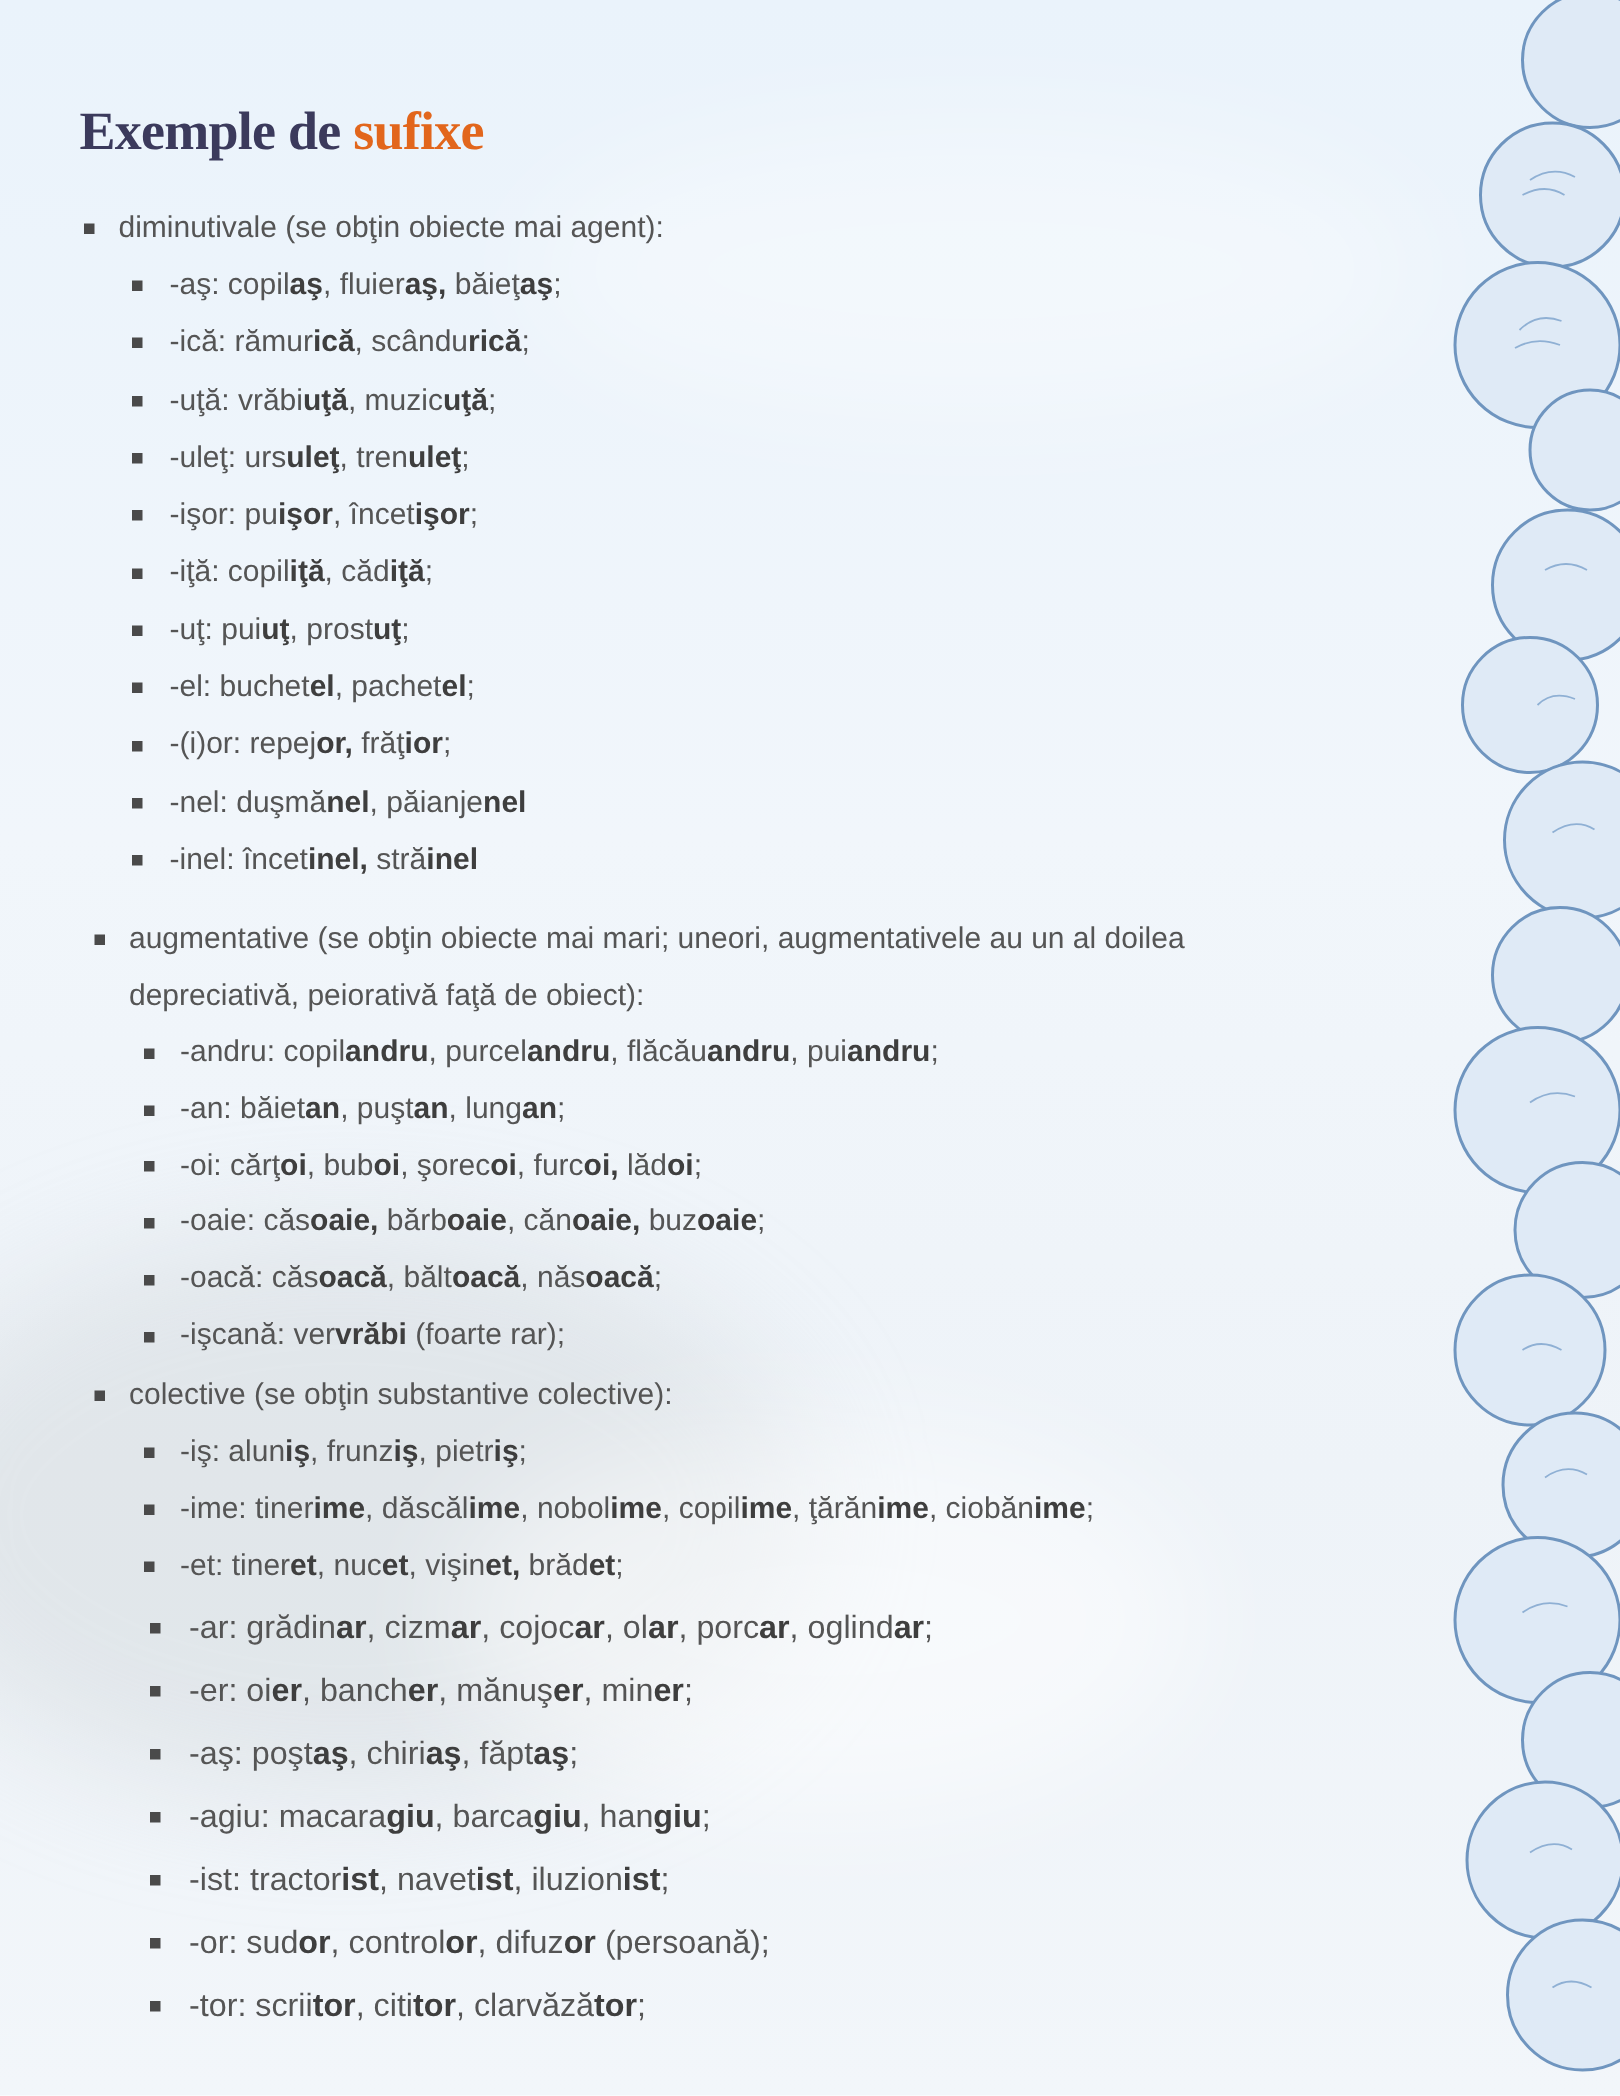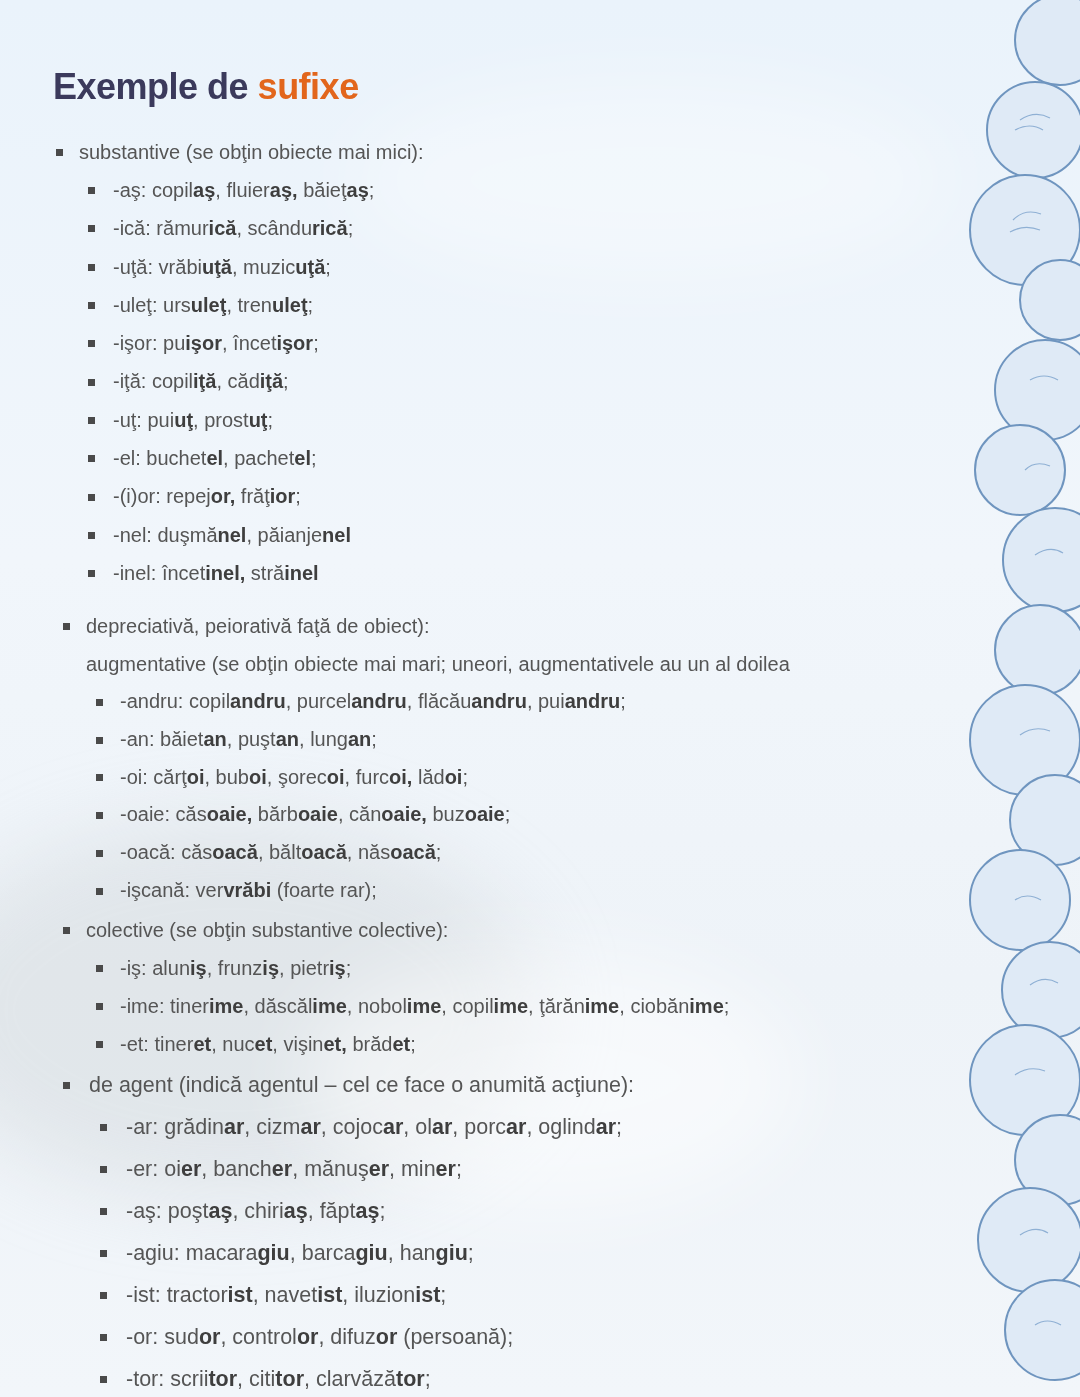--- a/index.html
+++ b/index.html
@@ -8,21 +8,21 @@
     background: linear-gradient(180deg, #eaf3fb 0%, #f1f6fb 40%, #eef3f8 70%, #f2f6fa 100%);
     font-family: "Liberation Sans", "DejaVu Sans", sans-serif;
     color: #4a4a4a;
   }
   .haze { position: absolute; border-radius: 50%; filter: blur(40px); pointer-events: none; }
   .h1 { left: -80px; top: 820px; width: 620px; height: 380px; background: rgba(200,205,210,0.35); }
   .h2 { left: 300px; top: 950px; width: 500px; height: 260px; background: rgba(255,255,255,0.5); }
   .h3 { left: 350px; top: 80px; width: 600px; height: 200px; background: rgba(255,255,255,0.35); }
   .title {
     position: absolute; left: 53px; top: 66px; margin: 0;
-    font-family: Liberation Sans, sans-serif;
+    font-family: Liberation Serif, serif;
     font-weight: bold; font-size: 36px; letter-spacing: -0.5px; color: #3b3a5c;
   }
   .title .accent { color: #e2661c; }
   .section { position: absolute; }
   .main-item { position: relative; font-size: 20px; line-height: 38px; color: #555; }
   .main-item .bullet { position: absolute; width: 7px; height: 7px; background: #4a4a4a; top: 16px; }
   .sub-item { position: relative; font-size: 20px; color: #555; white-space: nowrap; }
   .sub-item .bullet { position: absolute; width: 7px; height: 7px; background: #4a4a4a; }
   .root { font-weight: normal; }
   .suf { font-weight: bold; color: #3e3e3e; }
@@ -33,42 +33,42 @@
 
 <div class="haze h1"></div>
 <div class="haze h2"></div>
 <div class="haze h3"></div>
 
 <h1 class="title"><span>Exemple de</span> <span class="accent">sufixe</span></h1>
 
 <div class="section" style="left:54px; top:133px;">
   <div class="main-item" style="padding-left:25px;">
     <span class="bullet" style="left:2px;"></span>
-    <span>substantive (se obţin obiecte mai mici):</span>
+    <span>diminutivale (se obţin obiecte mai agent):</span>
   </div>
   <div style="margin-top:0;">
       <div class="sub-item" style="margin-left: 34px; padding-left: 25px; line-height: 38.3px; font-size: 20px;"><span class="bullet" style="left: 0px; top: 16.15px;"></span><span>-aş:</span> <span><span class="root">copil</span><span class="suf">aş</span><span style="white-space: pre;">, </span></span><span><span class="root">fluier</span><span class="suf">aş,</span><span style="white-space: pre;"> </span></span><span><span class="root">băieţ</span><span class="suf">aş</span><span style="white-space: pre;">;</span></span></div>
       <div class="sub-item" style="margin-left: 34px; padding-left: 25px; line-height: 38.3px; font-size: 20px;"><span class="bullet" style="left: 0px; top: 16.15px;"></span><span>-ică:</span> <span><span class="root">rămur</span><span class="suf">ică</span><span style="white-space: pre;">, </span></span><span><span class="root">scându</span><span class="suf">rică</span><span style="white-space: pre;">;</span></span></div>
       <div class="sub-item" style="margin-left: 34px; padding-left: 25px; line-height: 38.3px; font-size: 20px;"><span class="bullet" style="left: 0px; top: 16.15px;"></span><span>-uţă:</span> <span><span class="root">vrăbi</span><span class="suf">uţă</span><span style="white-space: pre;">, </span></span><span><span class="root">muzic</span><span class="suf">uţă</span><span style="white-space: pre;">;</span></span></div>
       <div class="sub-item" style="margin-left: 34px; padding-left: 25px; line-height: 38.3px; font-size: 20px;"><span class="bullet" style="left: 0px; top: 16.15px;"></span><span>-uleţ:</span> <span><span class="root">urs</span><span class="suf">uleţ</span><span style="white-space: pre;">, </span></span><span><span class="root">tren</span><span class="suf">uleţ</span><span style="white-space: pre;">;</span></span></div>
       <div class="sub-item" style="margin-left: 34px; padding-left: 25px; line-height: 38.3px; font-size: 20px;"><span class="bullet" style="left: 0px; top: 16.15px;"></span><span>-işor:</span> <span><span class="root">pu</span><span class="suf">işor</span><span style="white-space: pre;">, </span></span><span><span class="root">încet</span><span class="suf">işor</span><span style="white-space: pre;">;</span></span></div>
       <div class="sub-item" style="margin-left: 34px; padding-left: 25px; line-height: 38.3px; font-size: 20px;"><span class="bullet" style="left: 0px; top: 16.15px;"></span><span>-iţă:</span> <span><span class="root">copil</span><span class="suf">iţă</span><span style="white-space: pre;">, </span></span><span><span class="root">căd</span><span class="suf">iţă</span><span style="white-space: pre;">;</span></span></div>
       <div class="sub-item" style="margin-left: 34px; padding-left: 25px; line-height: 38.3px; font-size: 20px;"><span class="bullet" style="left: 0px; top: 16.15px;"></span><span>-uţ:</span> <span><span class="root">pui</span><span class="suf">uţ</span><span style="white-space: pre;">, </span></span><span><span class="root">prost</span><span class="suf">uţ</span><span style="white-space: pre;">;</span></span></div>
       <div class="sub-item" style="margin-left: 34px; padding-left: 25px; line-height: 38.3px; font-size: 20px;"><span class="bullet" style="left: 0px; top: 16.15px;"></span><span>-el:</span> <span><span class="root">buchet</span><span class="suf">el</span><span style="white-space: pre;">, </span></span><span><span class="root">pachet</span><span class="suf">el</span><span style="white-space: pre;">;</span></span></div>
       <div class="sub-item" style="margin-left: 34px; padding-left: 25px; line-height: 38.3px; font-size: 20px;"><span class="bullet" style="left: 0px; top: 16.15px;"></span><span>-(i)or:</span> <span><span class="root">repej</span><span class="suf">or,</span><span style="white-space: pre;"> </span></span><span><span class="root">frăţ</span><span class="suf">ior</span><span style="white-space: pre;">;</span></span></div>
       <div class="sub-item" style="margin-left: 34px; padding-left: 25px; line-height: 38.3px; font-size: 20px;"><span class="bullet" style="left: 0px; top: 16.15px;"></span><span>-nel:</span> <span><span class="root">duşmă</span><span class="suf">nel</span><span style="white-space: pre;">, </span></span><span><span class="root">păianje</span><span class="suf">nel</span><span style="white-space: pre;"></span></span></div>
       <div class="sub-item" style="margin-left: 34px; padding-left: 25px; line-height: 38.3px; font-size: 20px;"><span class="bullet" style="left: 0px; top: 16.15px;"></span><span>-inel:</span> <span><span class="root">încet</span><span class="suf">inel,</span><span style="white-space: pre;"> </span></span><span><span class="root">stră</span><span class="suf">inel</span><span style="white-space: pre;"></span></span></div>
     </div>
 </div>
 
 <div class="section" style="left:62px; top:607px;">
   <div class="main-item" style="padding-left:24px;">
     <span class="bullet" style="left:1px;"></span>
+    <div>augmentative (se obţin obiecte mai mari; uneori, augmentativele au un al doilea</div>
     <div>depreciativă, peiorativă faţă de obiect):</div>
-    <div>augmentative (se obţin obiecte mai mari; uneori, augmentativele au un al doilea</div>
   </div>
   <div>
       <div class="sub-item" style="margin-left: 34px; padding-left: 24px; line-height: 37.8px; font-size: 20px;"><span class="bullet" style="left: 0px; top: 15.9px;"></span><span>-andru:</span> <span><span class="root">copil</span><span class="suf">andru</span><span style="white-space: pre;">, </span></span><span><span class="root">purcel</span><span class="suf">andru</span><span style="white-space: pre;">, </span></span><span><span class="root">flăcău</span><span class="suf">andru</span><span style="white-space: pre;">, </span></span><span><span class="root">pui</span><span class="suf">andru</span><span style="white-space: pre;">;</span></span></div>
       <div class="sub-item" style="margin-left: 34px; padding-left: 24px; line-height: 37.8px; font-size: 20px;"><span class="bullet" style="left: 0px; top: 15.9px;"></span><span>-an:</span> <span><span class="root">băiet</span><span class="suf">an</span><span style="white-space: pre;">, </span></span><span><span class="root">puşt</span><span class="suf">an</span><span style="white-space: pre;">, </span></span><span><span class="root">lung</span><span class="suf">an</span><span style="white-space: pre;">;</span></span></div>
       <div class="sub-item" style="margin-left: 34px; padding-left: 24px; line-height: 37.8px; font-size: 20px;"><span class="bullet" style="left: 0px; top: 15.9px;"></span><span>-oi:</span> <span><span class="root">cărţ</span><span class="suf">oi</span><span style="white-space: pre;">, </span></span><span><span class="root">bub</span><span class="suf">oi</span><span style="white-space: pre;">, </span></span><span><span class="root">şorec</span><span class="suf">oi</span><span style="white-space: pre;">, </span></span><span><span class="root">furc</span><span class="suf">oi,</span><span style="white-space: pre;"> </span></span><span><span class="root">lăd</span><span class="suf">oi</span><span style="white-space: pre;">;</span></span></div>
       <div class="sub-item" style="margin-left: 34px; padding-left: 24px; line-height: 37.8px; font-size: 20px;"><span class="bullet" style="left: 0px; top: 15.9px;"></span><span>-oaie:</span> <span><span class="root">căs</span><span class="suf">oaie,</span><span style="white-space: pre;"> </span></span><span><span class="root">bărb</span><span class="suf">oaie</span><span style="white-space: pre;">, </span></span><span><span class="root">căn</span><span class="suf">oaie,</span><span style="white-space: pre;"> </span></span><span><span class="root">buz</span><span class="suf">oaie</span><span style="white-space: pre;">;</span></span></div>
       <div class="sub-item" style="margin-left: 34px; padding-left: 24px; line-height: 37.8px; font-size: 20px;"><span class="bullet" style="left: 0px; top: 15.9px;"></span><span>-oacă:</span> <span><span class="root">căs</span><span class="suf">oacă</span><span style="white-space: pre;">, </span></span><span><span class="root">bălt</span><span class="suf">oacă</span><span style="white-space: pre;">, </span></span><span><span class="root">năs</span><span class="suf">oacă</span><span style="white-space: pre;">;</span></span></div>
       <div class="sub-item" style="margin-left: 34px; padding-left: 24px; line-height: 37.8px; font-size: 20px;"><span class="bullet" style="left: 0px; top: 15.9px;"></span><span>-işcană:</span> <span><span class="root">ver</span><span class="suf">vrăbi</span><span style="white-space: pre; margin-top: 36px;"> (foarte rar);</span></span></div>
     </div>
 </div>
@@ -79,24 +79,20 @@
     <span>colective (se obţin substantive colective):</span>
   </div>
   <div>
       <div class="sub-item" style="margin-left: 34px; padding-left: 24px; line-height: 38px; font-size: 20px;"><span class="bullet" style="left: 0px; top: 16px;"></span><span>-iş:</span> <span><span class="root">alun</span><span class="suf">iş</span><span style="white-space: pre;">, </span></span><span><span class="root">frunz</span><span class="suf">iş</span><span style="white-space: pre;">, </span></span><span><span class="root">pietr</span><span class="suf">iş</span><span style="white-space: pre;">;</span></span></div>
       <div class="sub-item" style="margin-left: 34px; padding-left: 24px; line-height: 38px; font-size: 20px;"><span class="bullet" style="left: 0px; top: 16px;"></span><span>-ime:</span> <span><span class="root">tiner</span><span class="suf">ime</span><span style="white-space: pre;">, </span></span><span><span class="root">dăscăl</span><span class="suf">ime</span><span style="white-space: pre;">, </span></span><span><span class="root">nobol</span><span class="suf">ime</span><span style="white-space: pre;">, </span></span><span><span class="root">copil</span><span class="suf">ime</span><span style="white-space: pre;">, </span></span><span><span class="root">ţărăn</span><span class="suf">ime</span><span style="white-space: pre;">, </span></span><span><span class="root">ciobăn</span><span class="suf">ime</span><span style="white-space: pre;">;</span></span></div>
       <div class="sub-item" style="margin-left: 34px; padding-left: 24px; line-height: 38px; font-size: 20px;"><span class="bullet" style="left: 0px; top: 16px;"></span><span>-et:</span> <span><span class="root">tiner</span><span class="suf">et</span><span style="white-space: pre;">, </span></span><span><span class="root">nuc</span><span class="suf">et</span><span style="white-space: pre;">, </span></span><span><span class="root">vişin</span><span class="suf">et,</span><span style="white-space: pre;"> </span></span><span><span class="root">brăd</span><span class="suf">et</span><span style="white-space: pre;">;</span></span></div>
     </div>
 </div>
 
 <div class="section" style="left:62px; top:1064px;">
-  <div class="main-item" style="padding-left:27px; font-size:21.5px; line-height:42px;">
-    <span class="bullet" style="left:1px; top:18px;"></span>
-    <span>de agent (indică agentul – cel ce face o anumită acţiune):</span>
-  </div>
   <div>
       <div class="sub-item" style="margin-left: 38px; padding-left: 26px; line-height: 42px; font-size: 21.5px;"><span class="bullet" style="left: 0px; top: 18px;"></span><span>-ar:</span> <span><span class="root">grădin</span><span class="suf">ar</span><span style="white-space: pre;">, </span></span><span><span class="root">cizm</span><span class="suf">ar</span><span style="white-space: pre;">, </span></span><span><span class="root">cojoc</span><span class="suf">ar</span><span style="white-space: pre;">, </span></span><span><span class="root">ol</span><span class="suf">ar</span><span style="white-space: pre;">, </span></span><span><span class="root">porc</span><span class="suf">ar</span><span style="white-space: pre;">, </span></span><span><span class="root">oglind</span><span class="suf">ar</span><span style="white-space: pre;">;</span></span></div>
       <div class="sub-item" style="margin-left: 38px; padding-left: 26px; line-height: 42px; font-size: 21.5px;"><span class="bullet" style="left: 0px; top: 18px;"></span><span>-er:</span> <span><span class="root">oi</span><span class="suf">er</span><span style="white-space: pre;">, </span></span><span><span class="root">banch</span><span class="suf">er</span><span style="white-space: pre;">, </span></span><span><span class="root">mănuş</span><span class="suf">er</span><span style="white-space: pre;">, </span></span><span><span class="root">min</span><span class="suf">er</span><span style="white-space: pre;">;</span></span></div>
       <div class="sub-item" style="margin-left: 38px; padding-left: 26px; line-height: 42px; font-size: 21.5px;"><span class="bullet" style="left: 0px; top: 18px;"></span><span>-aş:</span> <span><span class="root">poşt</span><span class="suf">aş</span><span style="white-space: pre;">, </span></span><span><span class="root">chiri</span><span class="suf">aş</span><span style="white-space: pre;">, </span></span><span><span class="root">făpt</span><span class="suf">aş</span><span style="white-space: pre;">;</span></span></div>
       <div class="sub-item" style="margin-left: 38px; padding-left: 26px; line-height: 42px; font-size: 21.5px;"><span class="bullet" style="left: 0px; top: 18px;"></span><span>-agiu:</span> <span><span class="root">macara</span><span class="suf">giu</span><span style="white-space: pre;">, </span></span><span><span class="root">barca</span><span class="suf">giu</span><span style="white-space: pre;">, </span></span><span><span class="root">han</span><span class="suf">giu</span><span style="white-space: pre;">;</span></span></div>
       <div class="sub-item" style="margin-left: 38px; padding-left: 26px; line-height: 42px; font-size: 21.5px;"><span class="bullet" style="left: 0px; top: 18px;"></span><span>-ist:</span> <span><span class="root">tractor</span><span class="suf">ist</span><span style="white-space: pre;">, </span></span><span><span class="root">navet</span><span class="suf">ist</span><span style="white-space: pre;">, </span></span><span><span class="root">iluzion</span><span class="suf">ist</span><span style="white-space: pre;">;</span></span></div>
       <div class="sub-item" style="margin-left: 38px; padding-left: 26px; line-height: 42px; font-size: 21.5px;"><span class="bullet" style="left: 0px; top: 18px;"></span><span>-or:</span> <span><span class="root">sud</span><span class="suf">or</span><span style="white-space: pre;">, </span></span><span><span class="root">control</span><span class="suf">or</span><span style="white-space: pre;">, </span></span><span><span class="root">difuz</span><span class="suf">or</span><span style="white-space: pre;"> (persoană);</span></span></div>
       <div class="sub-item" style="margin-left: 38px; padding-left: 26px; line-height: 42px; font-size: 21.5px;"><span class="bullet" style="left: 0px; top: 18px;"></span><span>-tor:</span> <span><span class="root">scrii</span><span class="suf">tor</span><span style="white-space: pre;">, </span></span><span><span class="root">citi</span><span class="suf">tor</span><span style="white-space: pre;">, </span></span><span><span class="root">clarvăză</span><span class="suf">tor</span><span style="white-space: pre;">;</span></span></div>
     </div>
 </div>

